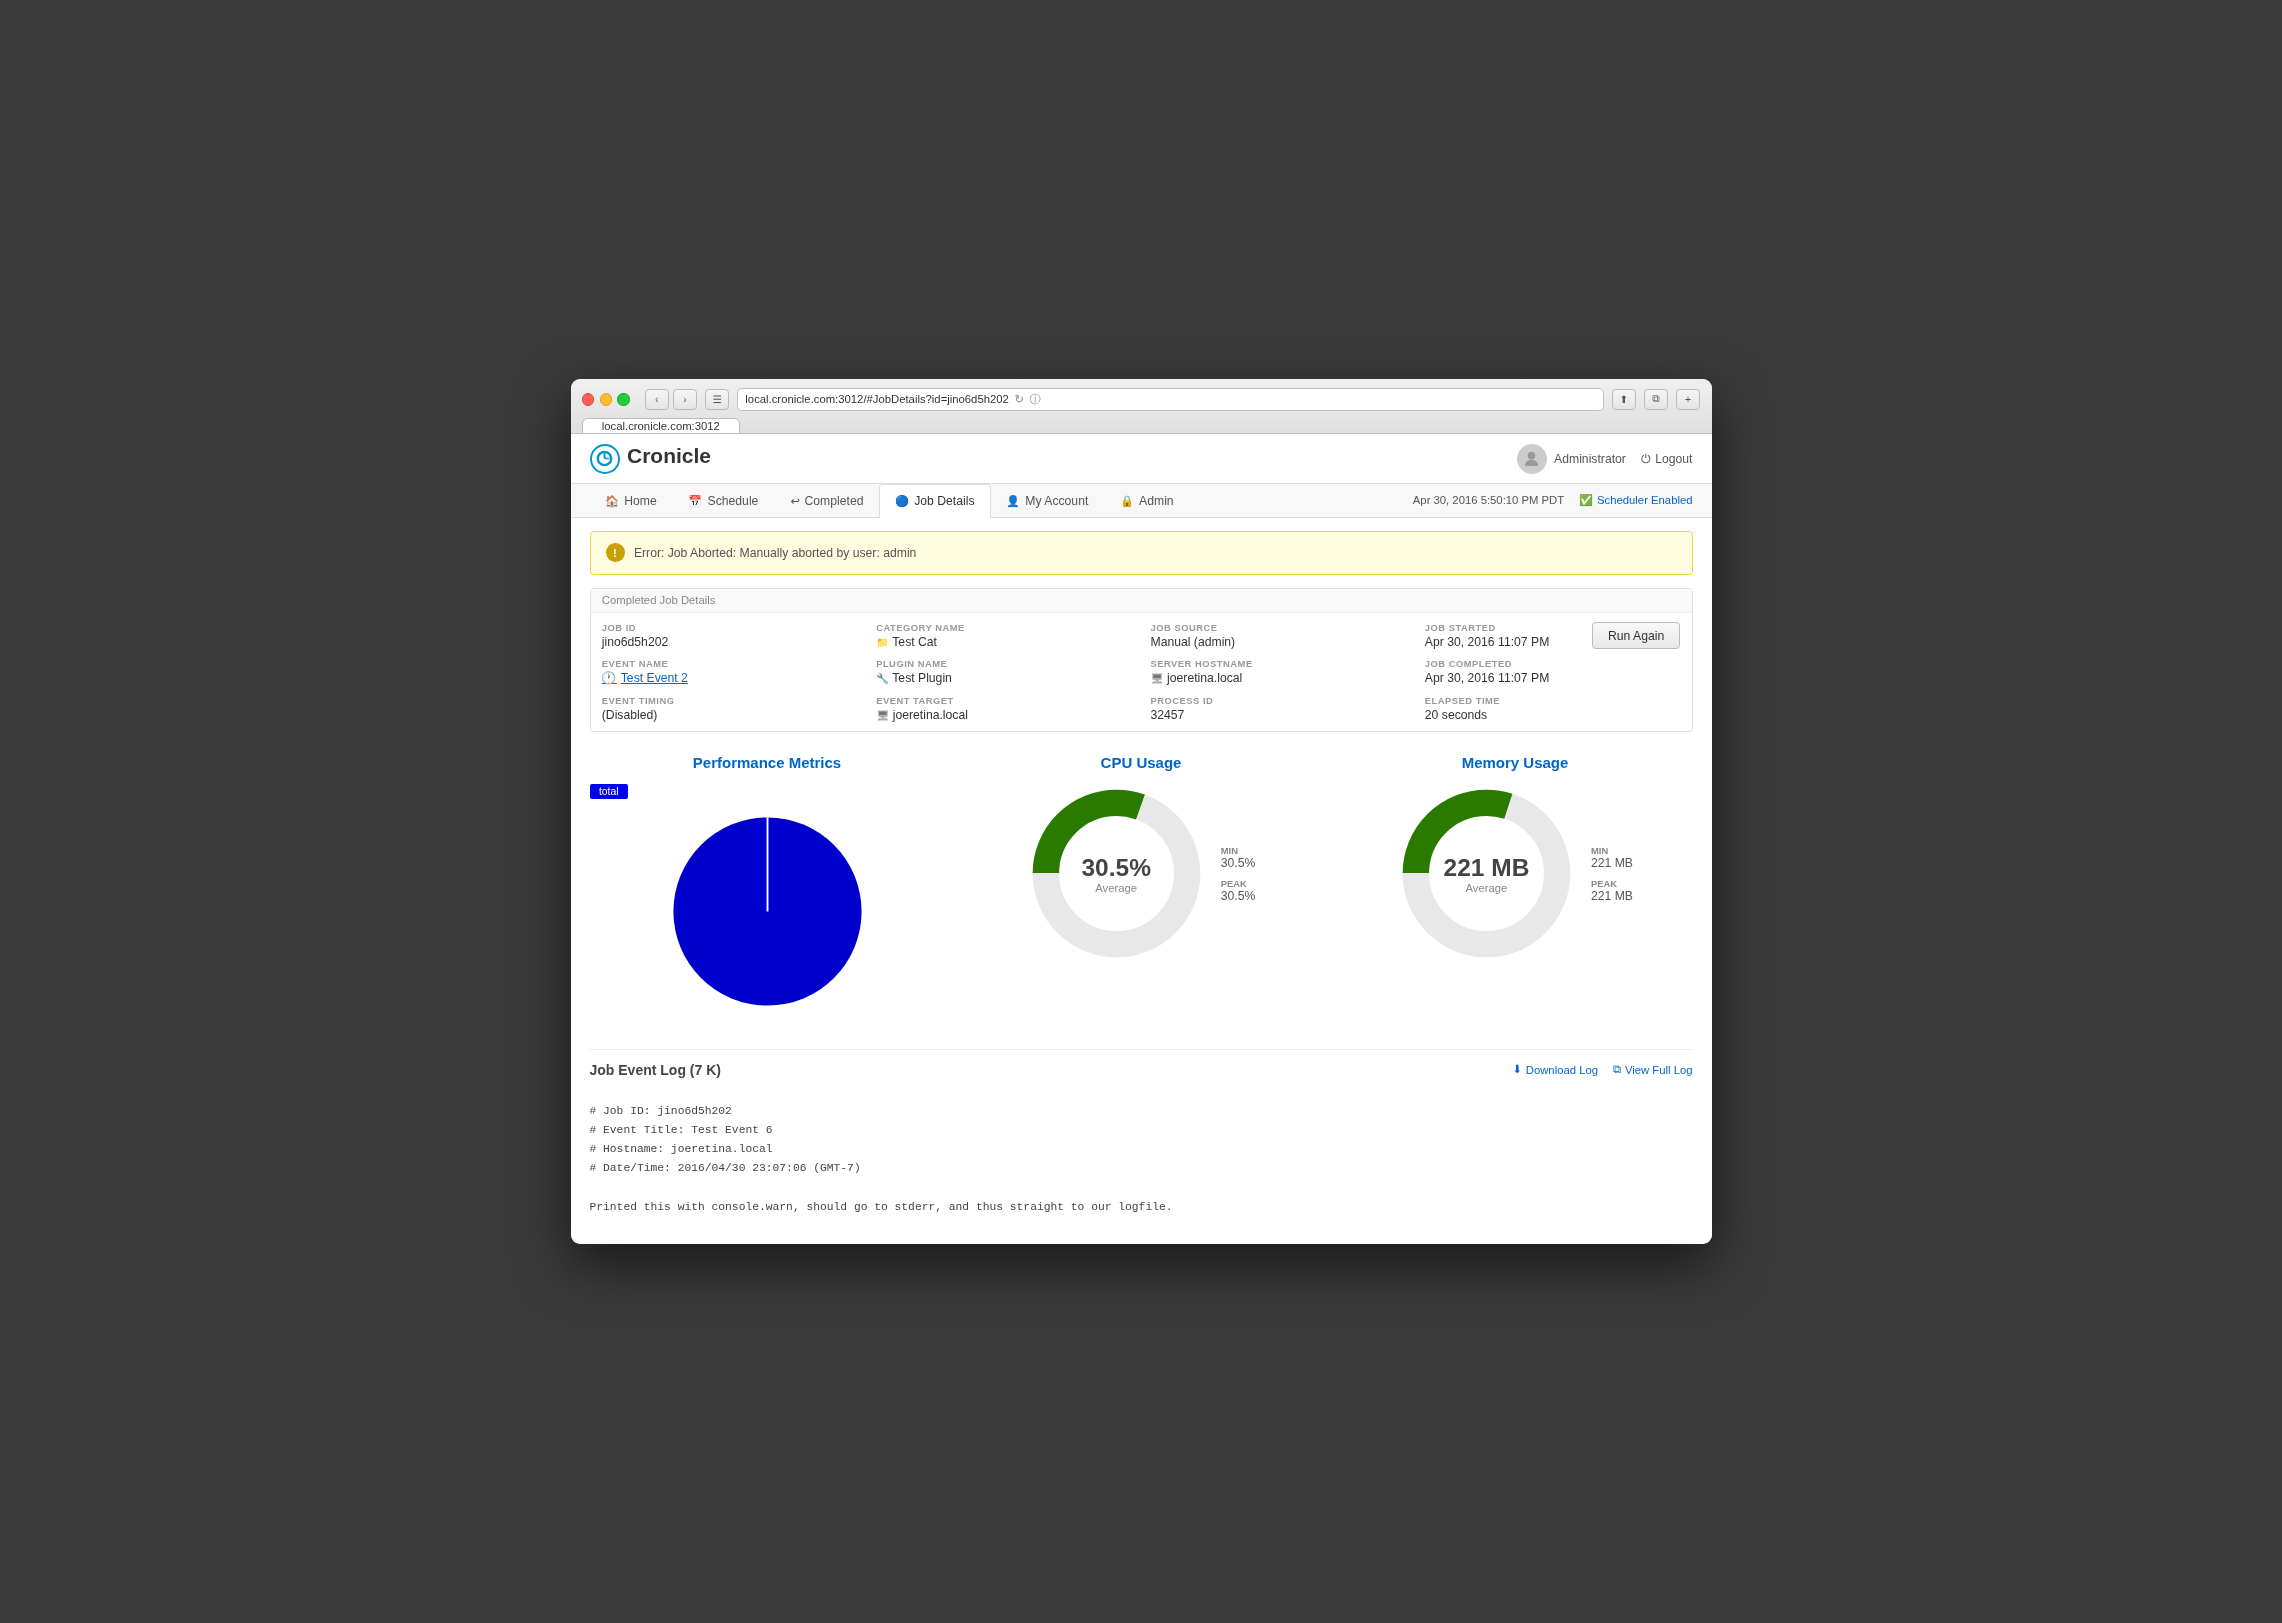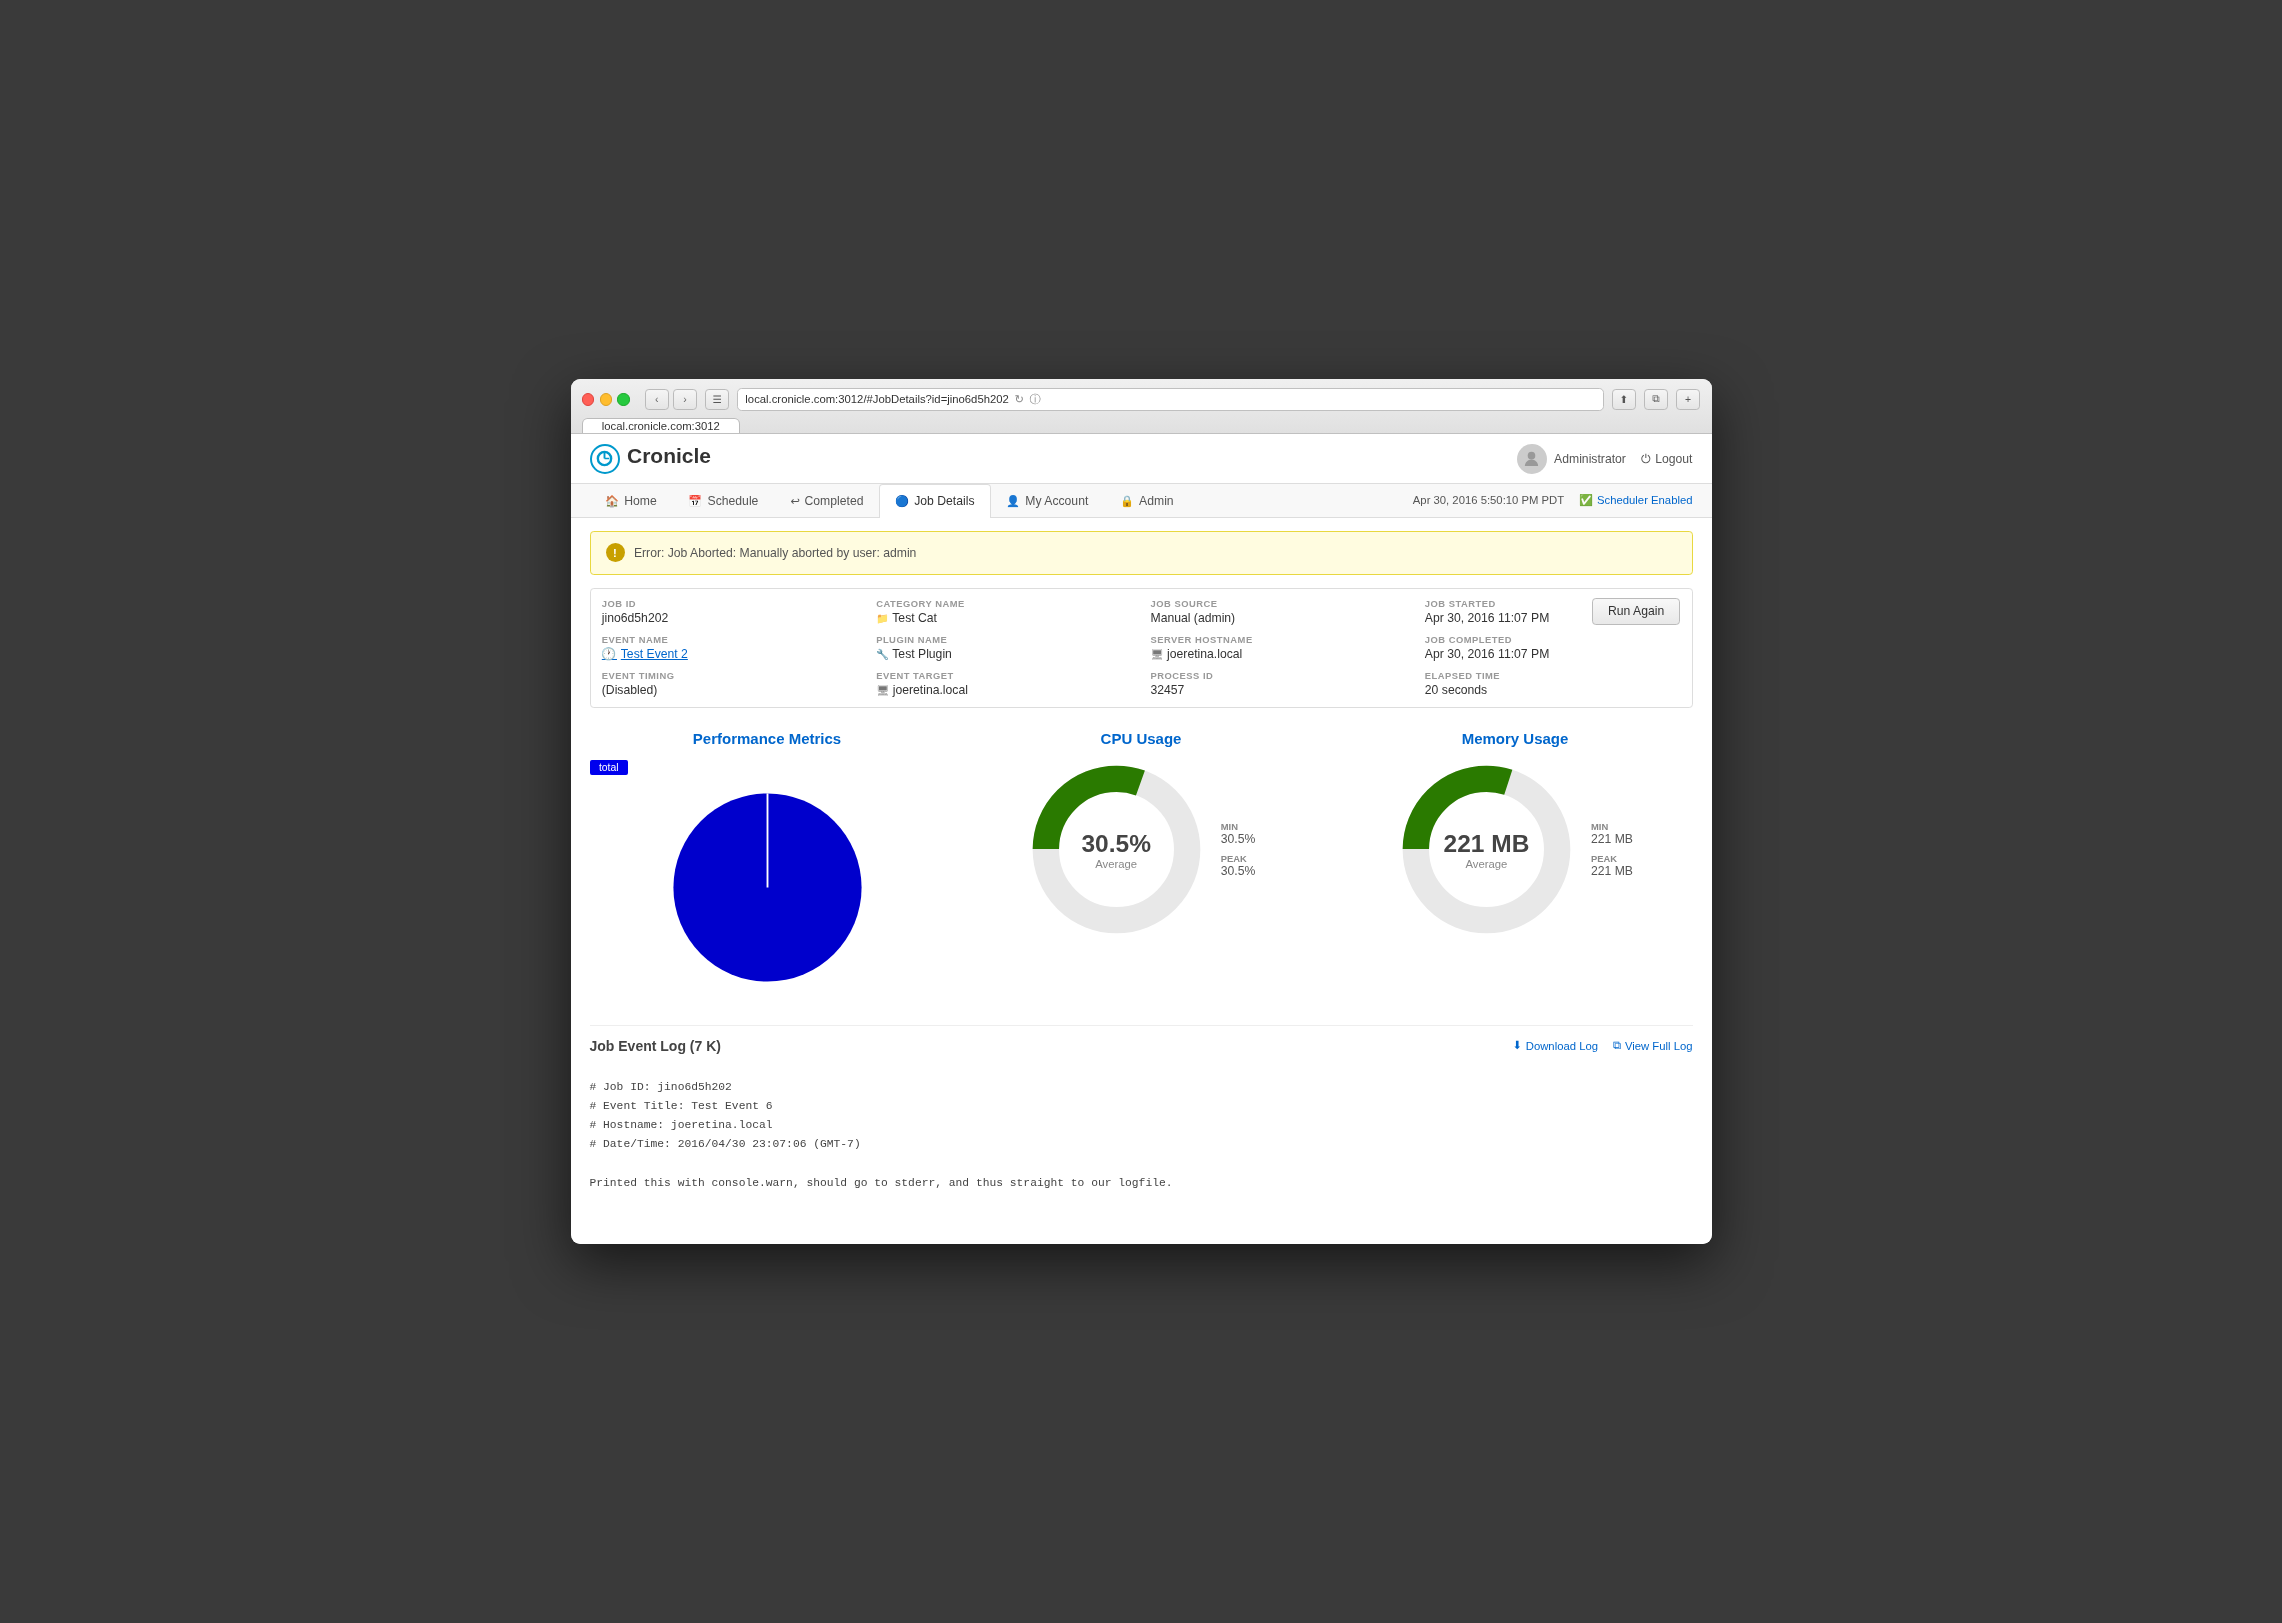--- a/index.html
+++ b/index.html
@@ -463,20 +463,21 @@
         </span>
       </div>
     </div>
 
     <div class="error-banner">
       <div class="warning-icon">!</div>
       <span>Error: Job Aborted: Manually aborted by user: admin</span>
     </div>
 
     <div class="job-details-panel">
+      <div class="panel-title">Completed Job Details</div>
       <div class="job-fields">
         <button class="run-again-btn">Run Again</button>
 
         <div class="field-group">
           <span class="field-label">JOB ID</span>
           <span class="field-value">jino6d5h202</span>
         </div>
         <div class="field-group">
           <span class="field-label">CATEGORY NAME</span>
           <span class="field-value">

